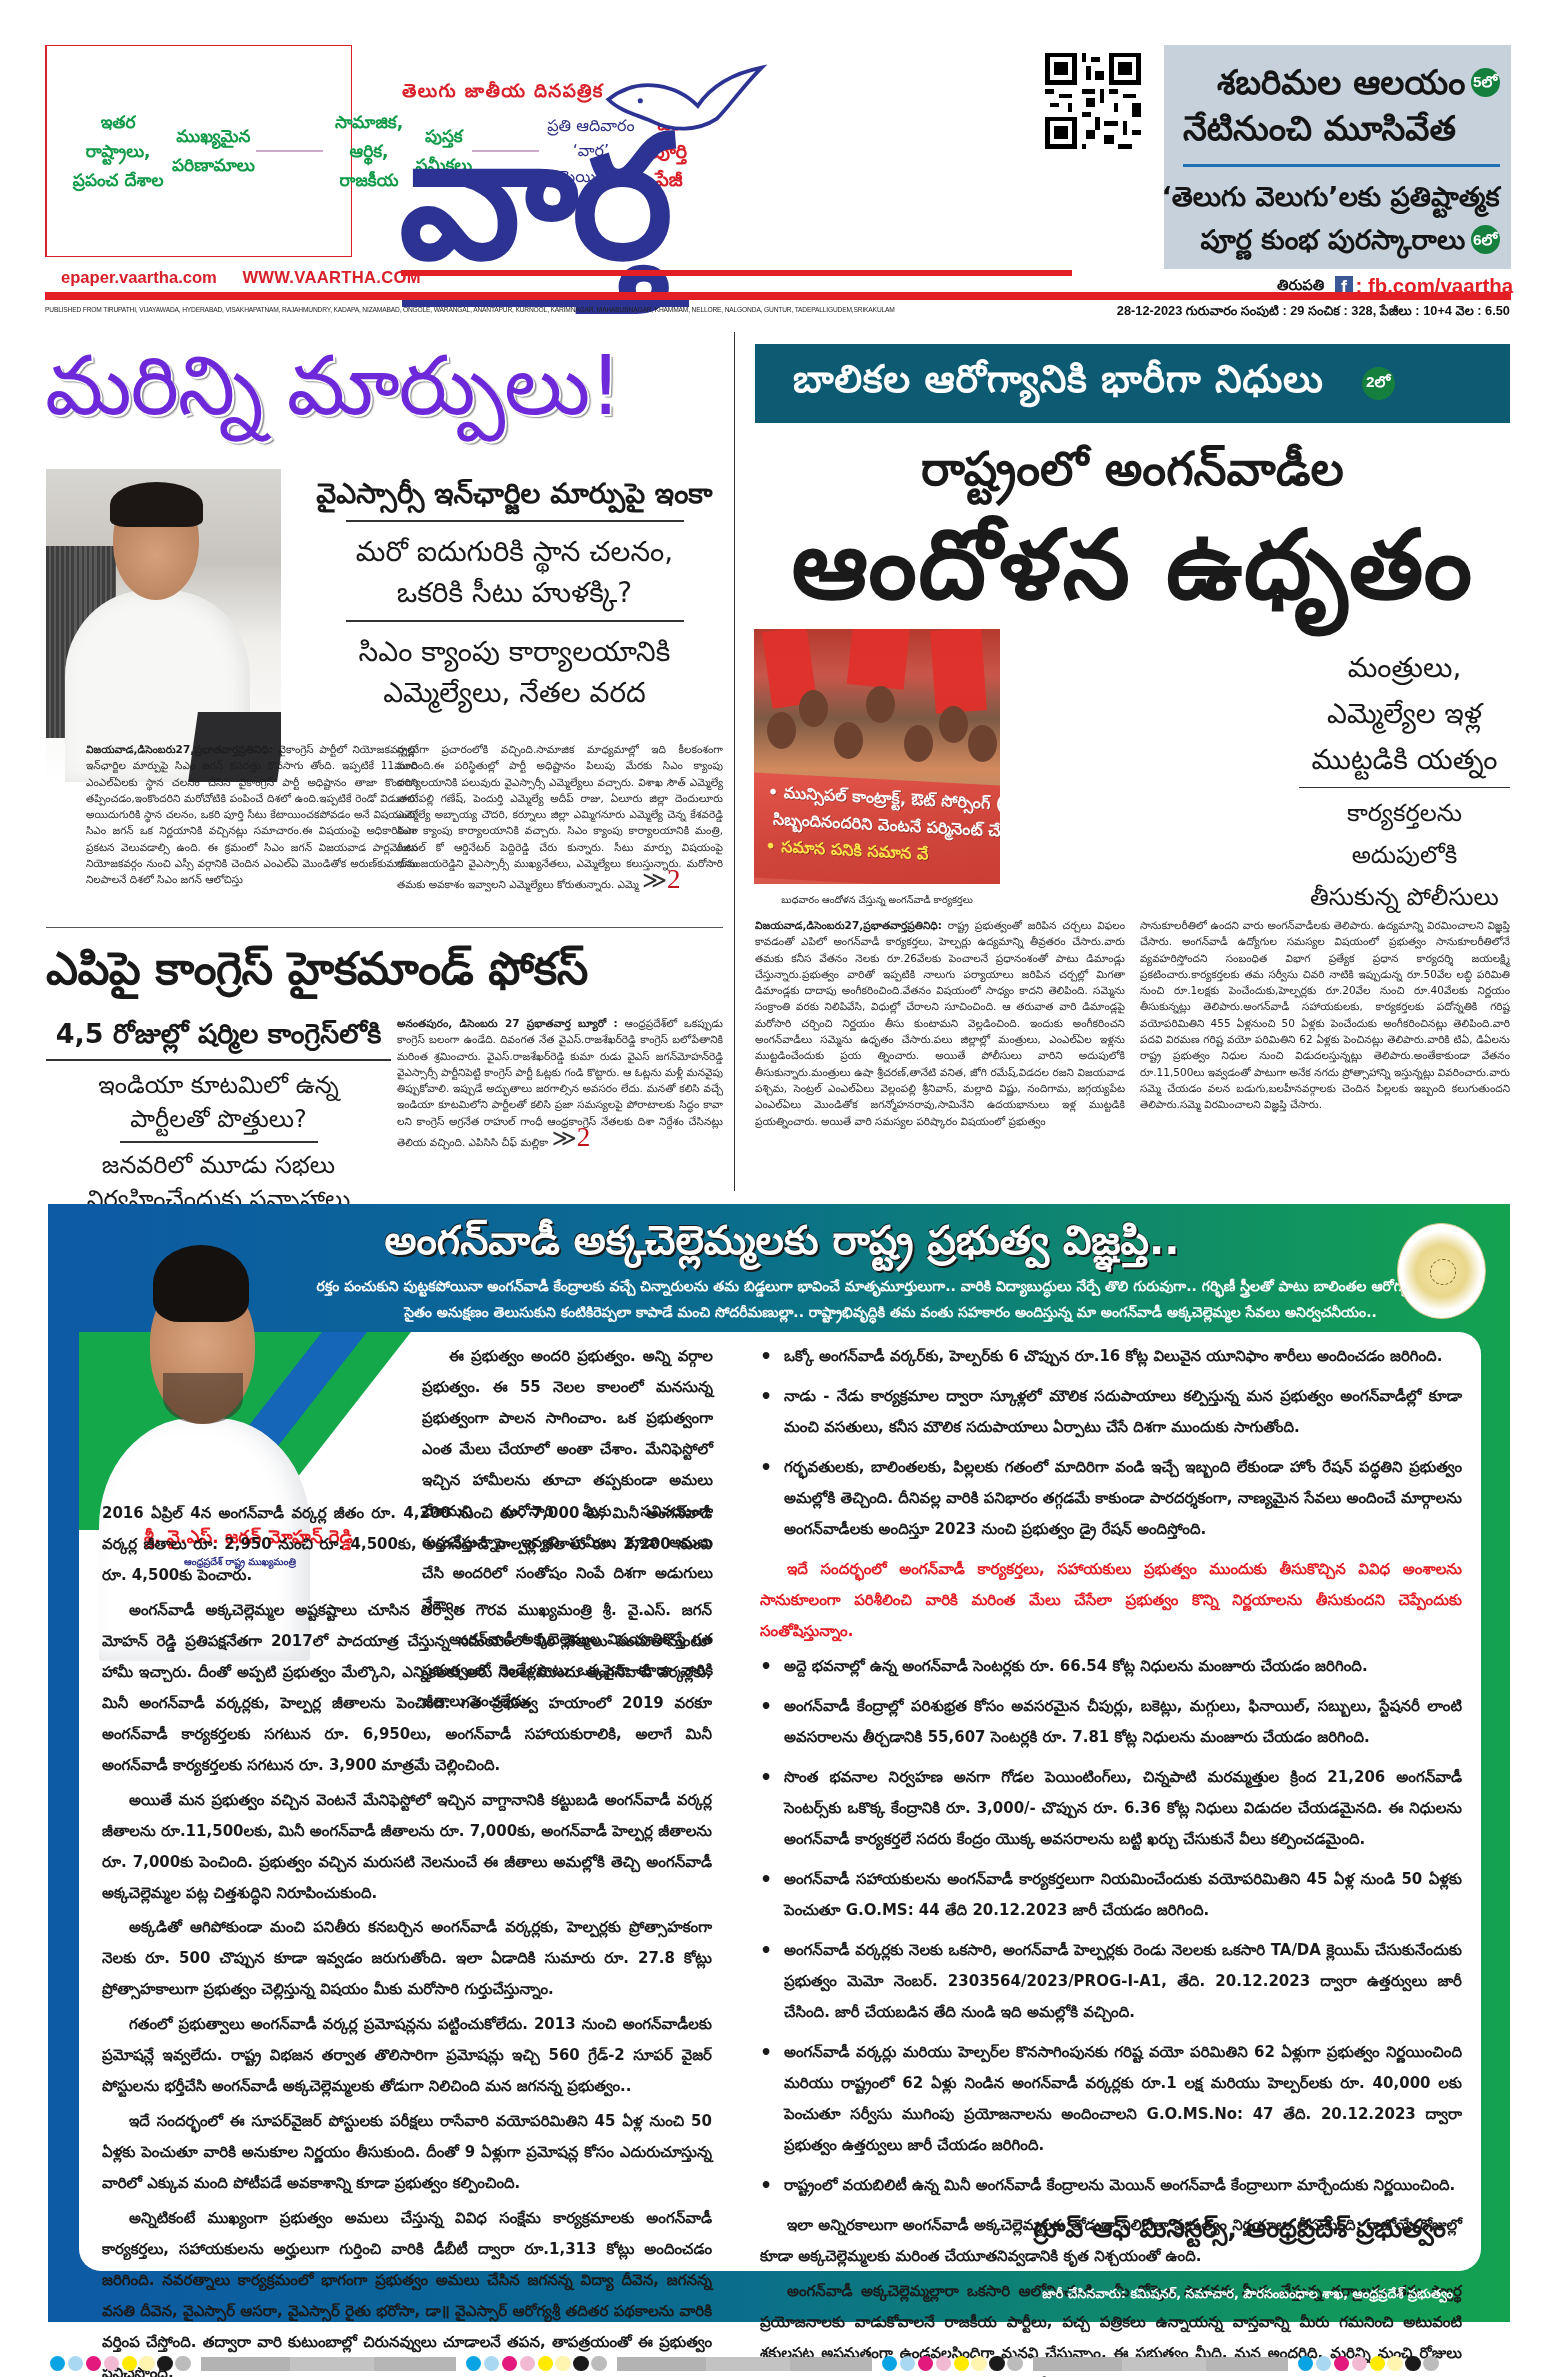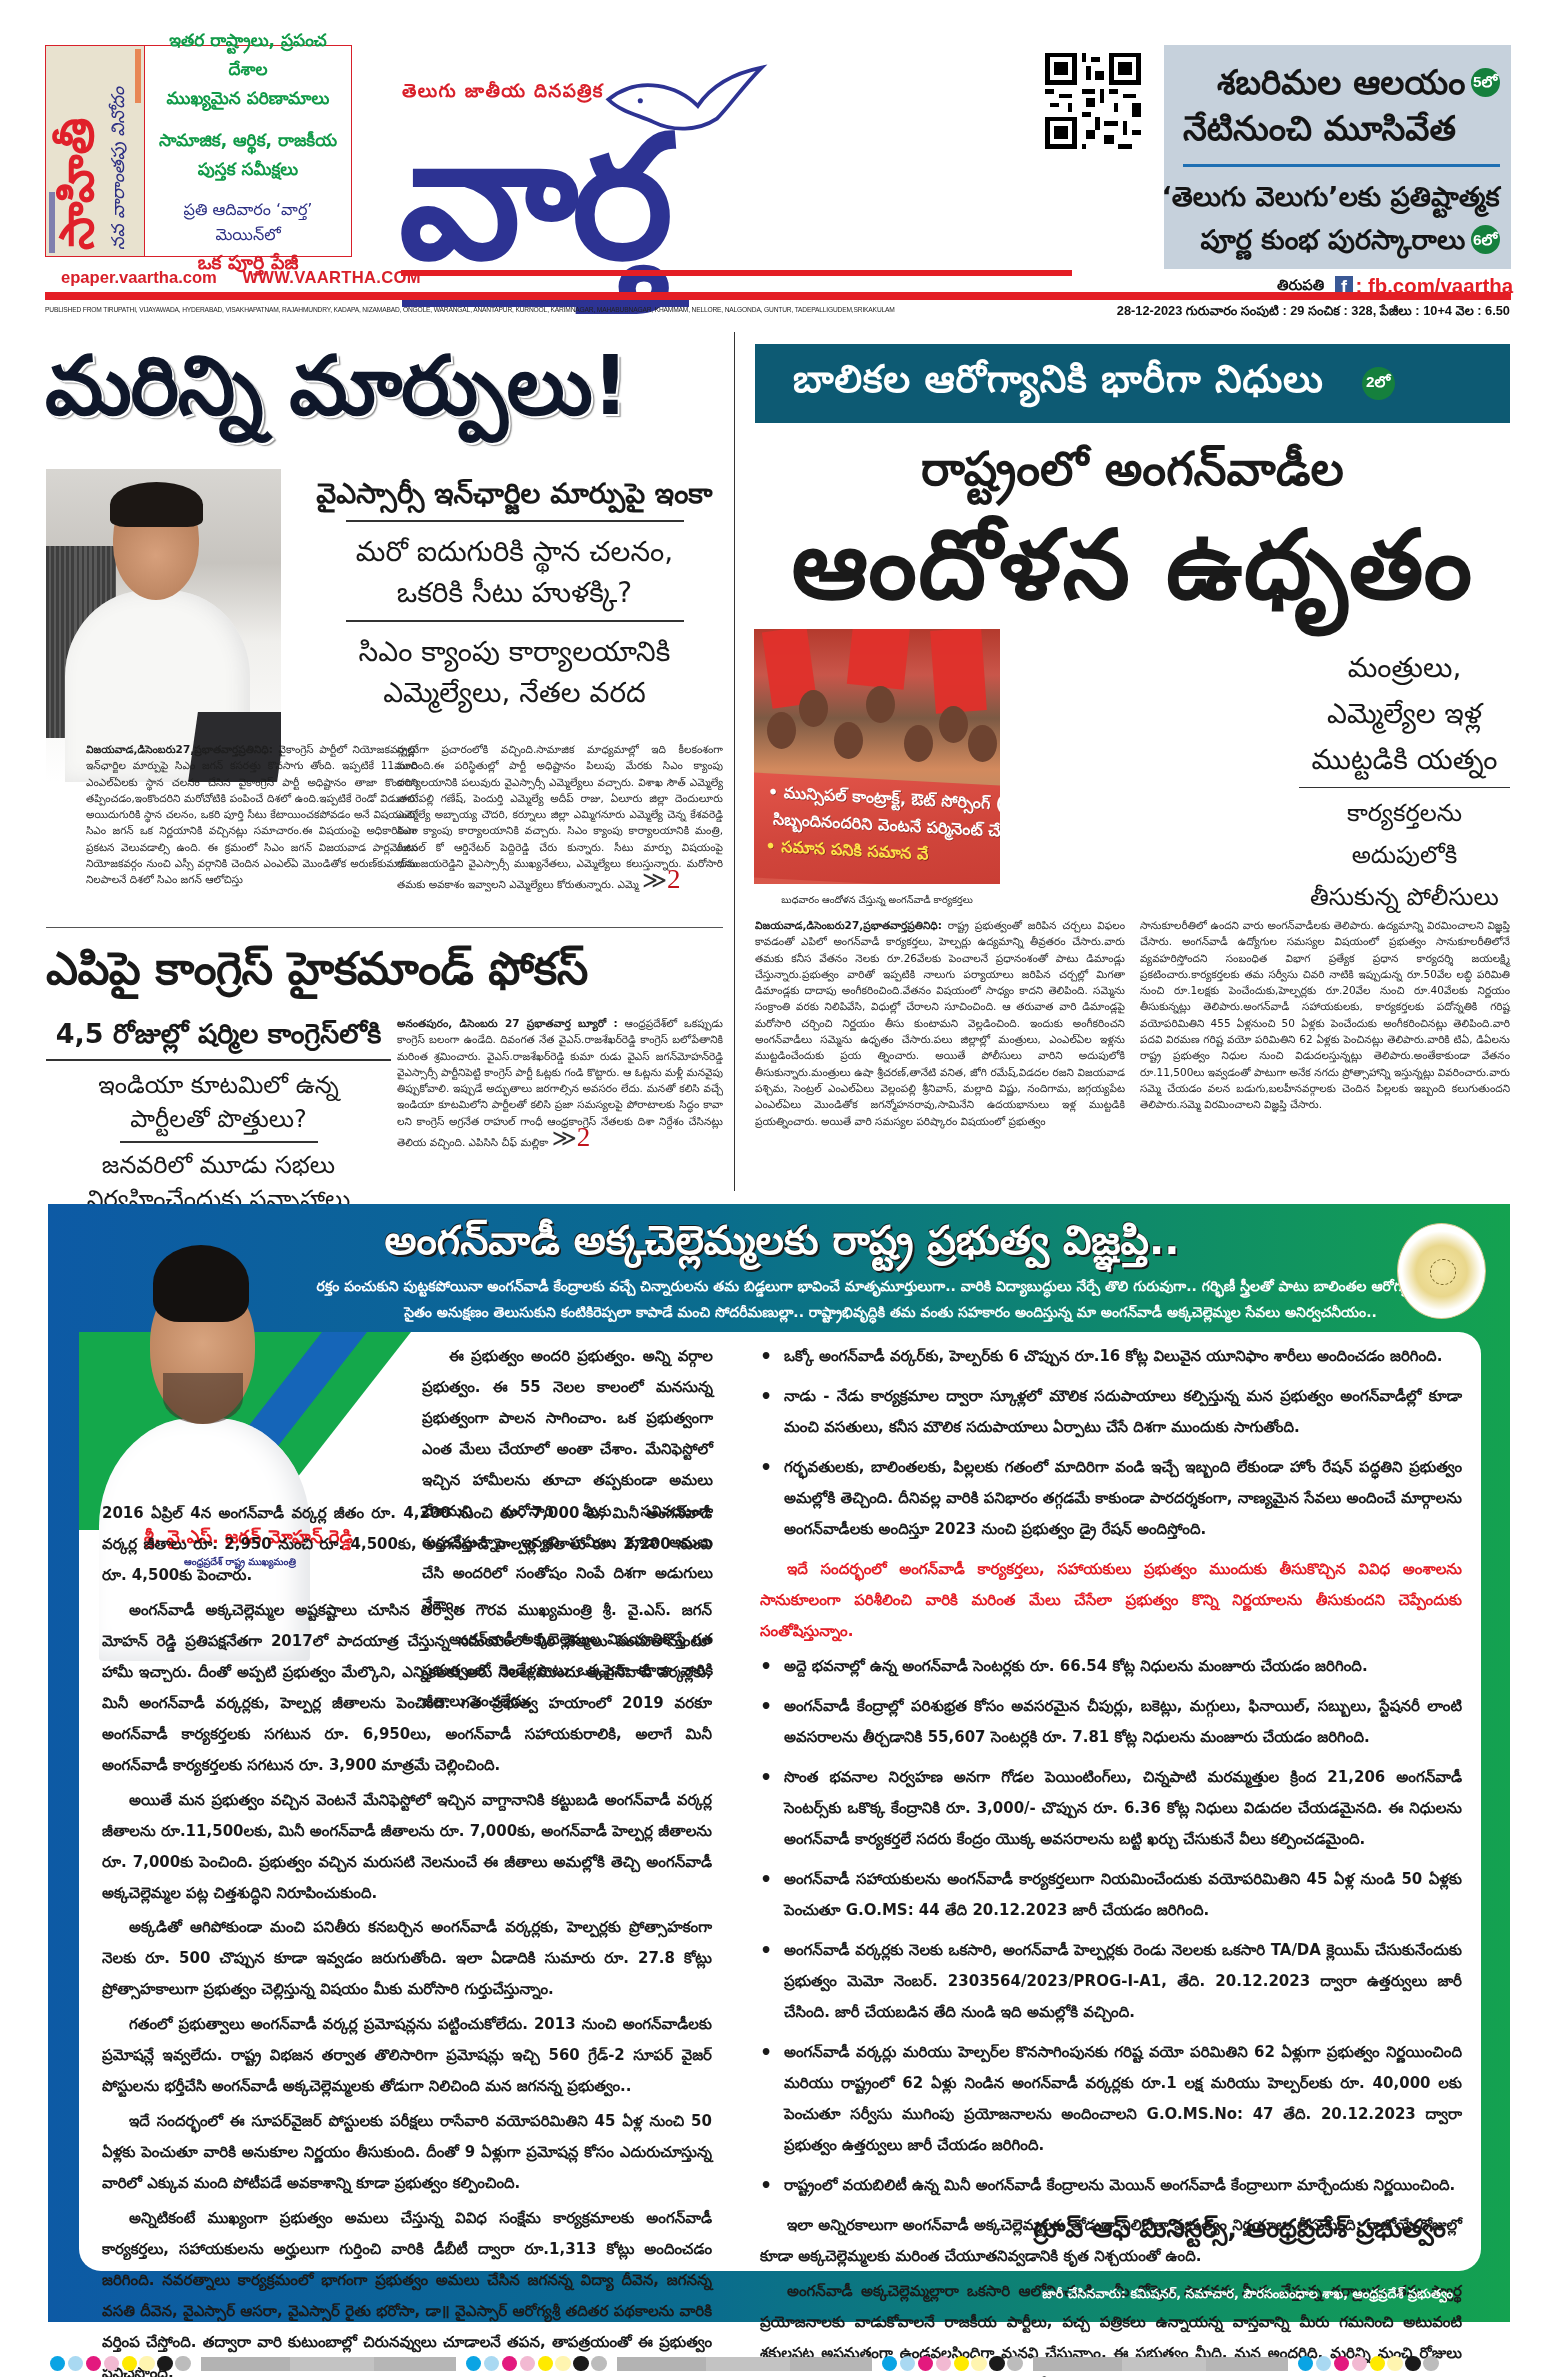--- a/index.html
+++ b/index.html
@@ -8,21 +8,21 @@
   .abs { position: absolute; }
 
   
   .promo-box { left: 45px; top: 45px; width: 307px; height: 212px; border: 1.3px solid #d8202a; background: #fff; display: flex; }
   .promo-side { width: 99px; height: 100%; background: #e8e2cf; border-right: 1.3px solid #d8202a; position: relative; overflow: hidden; }
   .promo-side .vt { position: absolute; left: 5.1px; top: 204px; transform: rotate(-90deg); transform-origin: left top; white-space: nowrap; }
   .promo-side .vt1 { font-size: 47px; font-weight: bold; color: #e0202a; line-height: 51px; }
   .promo-side .vt2 { position: absolute; left: 61px; top: 204px; transform: rotate(-90deg); transform-origin: left top; white-space: nowrap; font-size: 18px; color: #2c2f83; font-style: italic; }
   .promo-side .bar1 { position: absolute; right: 2.6px; top: 2.6px; width: 6.4px; height: 54px; background: #e88755; }
   .promo-side .bar2 { position: absolute; left: 2.6px; bottom: 2.6px; width: 6.4px; height: 61px; background: #7f7fae; }
-  .promo-main { flex: 1; display: flex; flex-direction: column; align-items: center; justify-content: center; padding: 3.8px 6.4px; text-align: center; }
+  .promo-main { flex: 1; display: flex; flex-direction: row; align-items: center; justify-content: flex-end; padding: 3.8px 6.4px; text-align: center; margin-left: 12px; }
   .promo-main .g { color: #119a48; font-size: 17px; font-weight: bold; line-height: 29px; }
   .promo-main .sep { width: 128px; height: 1.9px; background: #c9a8c9; margin: 6.4px 0; }
   .promo-main .b { color: #2c2f83; font-size: 16px; font-weight: normal; line-height: 25.5px; }
   .promo-main .r { color: #d8202a; font-size: 19px; font-weight: bold; line-height: 28px; }
 
   .web-links { left: 61px; top: 268px; display: flex; gap: 25.5px; font-family: "Liberation Sans", sans-serif; font-weight: bold; color: #d8202a; font-size: 16.6px; }
   .web-links span:last-child { letter-spacing: 0.3px; }
 
   .tagline { left: 402px; top: 80px; color: #d8202a; font-size: 18.5px; font-weight: bold; letter-spacing: 1.3px; }
   .logo-wrap { left: 399px; top: 57px; width: 473px; height: 217px; }
@@ -43,21 +43,21 @@
   .city-row { left: 1277px; top: 275px; width: 236px; display: flex; justify-content: space-between; align-items: center; }
   .city { font-size: 14.7px; font-weight: bold; color: #111; }
   .fb { display: flex; align-items: center; gap: 2.6px; color: #e41e25; font-family: "Liberation Sans", sans-serif; font-weight: bold; font-size: 20.4px; }
   .fb-icon { width: 18px; height: 22px; background: #3a5895; color: #fff; font-size: 18px; display: flex; align-items: flex-end; justify-content: center; font-family: "Liberation Sans", sans-serif; }
 
   .red-rule { left: 45px; top: 292px; width: 1466px; height: 7.7px; background: #e41e25; }
   .pub-from { left: 45px; top: 305px; font-family: "Liberation Sans", sans-serif; font-size: 8px; color: #222; letter-spacing: -0.2px; white-space: nowrap; transform: scaleX(0.83); transform-origin: left top; }
   .dateline { right: 42px; top: 303px; font-family: "Liberation Sans", sans-serif; font-size: 12.8px; font-weight: bold; color: #111; white-space: nowrap; }
 
   
-  .big-red { left: 45px; top: 338px; font-size: 82px; font-weight: bold; color: #0f172a; line-height: 96px; letter-spacing: -1.3px; text-shadow: 1.9px 1.9px 0 #ffffff, 3.2px 3.2px 1.3px #8c8c8c; white-space: nowrap; }
+  .big-red { left: 45px; top: 338px; font-size: 82px; font-weight: normal; color: #6d28d9; line-height: 96px; letter-spacing: -1.3px; text-shadow: 1.9px 1.9px 0 #ffffff, 3.2px 3.2px 1.3px #8c8c8c; white-space: nowrap; }
   .v-divider { left: 734px; top: 332px; width: 1.3px; height: 859px; background: #333; }
 
   .photo-jagan { left: 46px; top: 469px; width: 235px; height: 313px; background: linear-gradient(180deg,#d8d6d2 0%,#c7c4bf 30%,#f0efec 55%,#ffffff 100%); overflow: hidden; }
   .photo-jagan .chair { position: absolute; left: 0; top: 77px; width: 70px; height: 192px; background: repeating-linear-gradient(90deg,#3e3e3e 0 2.6px,#5a5a5a 2.6px 5.1px); }
   .photo-jagan .head { position: absolute; left: 67px; top: 19px; width: 86px; height: 112px; border-radius: 45% 45% 50% 50%; background: radial-gradient(circle at 50% 60%, #d7a07c 0%, #b67f5b 70%); }
   .photo-jagan .hair { position: absolute; left: 64px; top: 12.8px; width: 93px; height: 45px; border-radius: 60% 60% 20% 20%; background: #1c1714; }
   .photo-jagan .shirt { position: absolute; left: 19px; top: 121px; width: 185px; height: 192px; border-radius: 45% 45% 0 0; background: #f7f7f5; box-shadow: inset -6.4px 0 19px #e2e2e2; }
   .photo-jagan .desk { position: absolute; left: 147px; top: 243px; width: 89px; height: 70px; background: #2b2b2e; transform: skewX(-8deg); }
 
   .sub-heads { left: 307px; top: 473px; width: 415px; text-align: center; }

